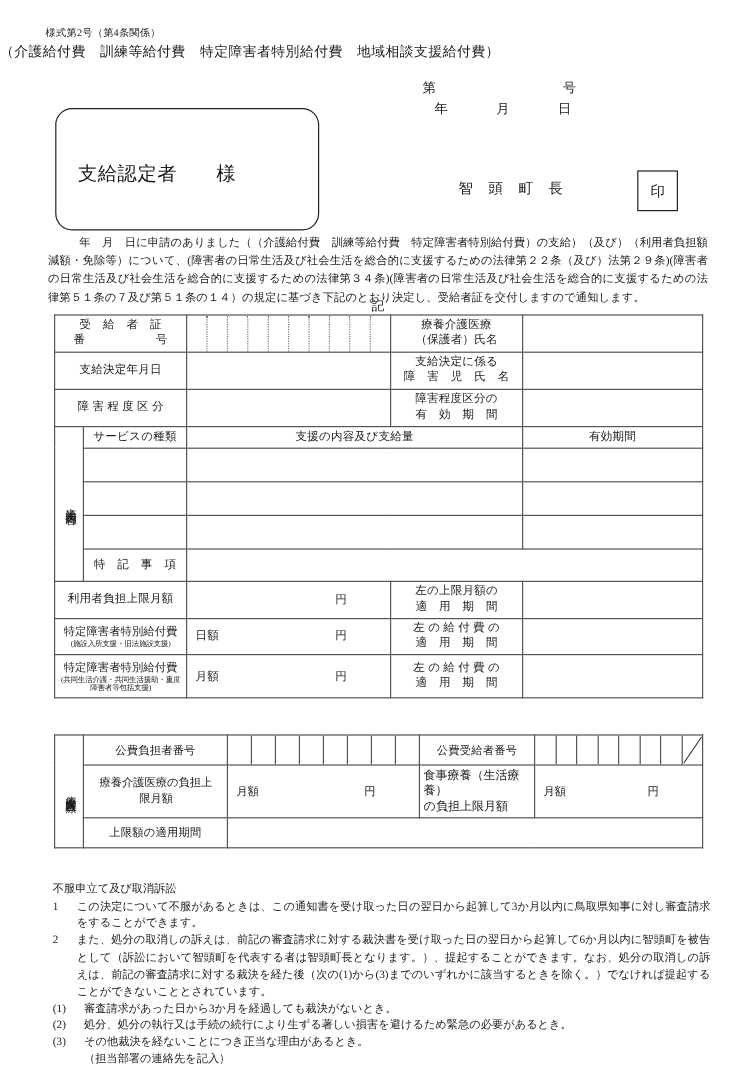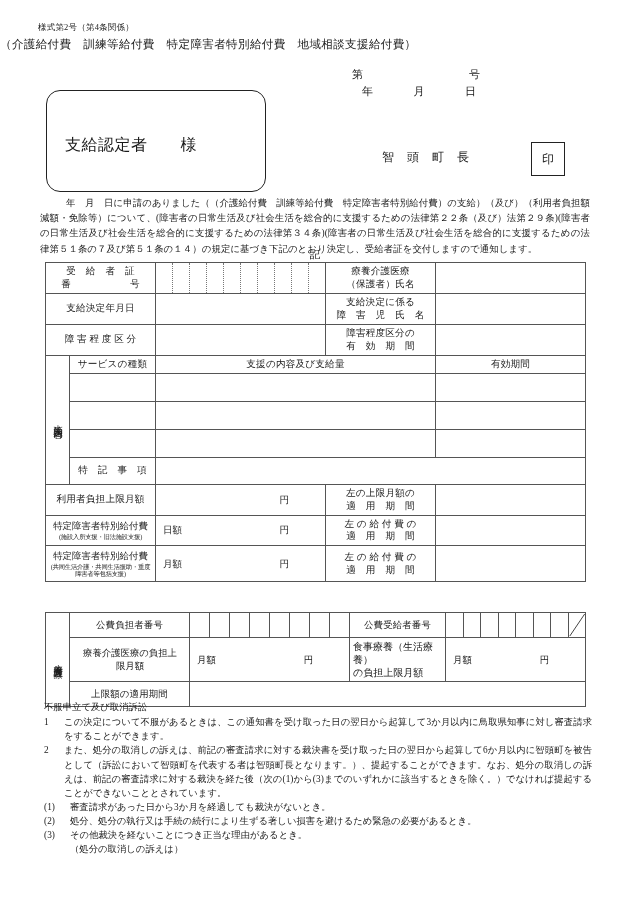--- a/index.html
+++ b/index.html
@@ -136,21 +136,21 @@
     vertical-align: middle; height: 25px; margin-left: 24px;
   }
   .slash-cell { position: relative; overflow: hidden; }
   .slash-cell svg { position: absolute; inset: 0; width: 100%; height: 100%; }
 
   
   .legal {
     position: absolute; left: 44px; top: 700px; width: 548px;
     font-size: 9.3px; line-height: 1.52; letter-spacing: 0.05px;
   }
-  .legal .heading { margin-bottom: 1px; }
+  .legal .heading { margin-bottom: 1px; margin-top: 34px; }
   .legal .item { display: flex; margin-bottom: 0px; }
   .legal .item .num { width: 20px; flex: 0 0 20px; }
   .legal .item .num.wide { width: 26px; flex: 0 0 26px; }
   .legal .item .txt { flex: 1; text-align: justify; }
   .legal .plain { padding-left: 6px; }
   .legal .plain2 { padding-left: 26px; }
 </style>
 </head>
 <body>
 
@@ -399,16 +399,16 @@
       <span class="txt">審査請求があった日から3か月を経過しても裁決がないとき。</span>
     </div>
     <div class="item">
       <span class="num wide">(2)</span>
       <span class="txt">処分、処分の執行又は手続の続行により生ずる著しい損害を避けるため緊急の必要があるとき。</span>
     </div>
     <div class="item">
       <span class="num wide">(3)</span>
       <span class="txt">その他裁決を経ないことにつき正当な理由があるとき。</span>
     </div>
-    <div class="plain2">（処分の取消しの訴えは）</div>
+    <div class="plain2">（担当部署の連絡先を記入）</div>
   </div>
 
 </div>
 
 </body></html>

